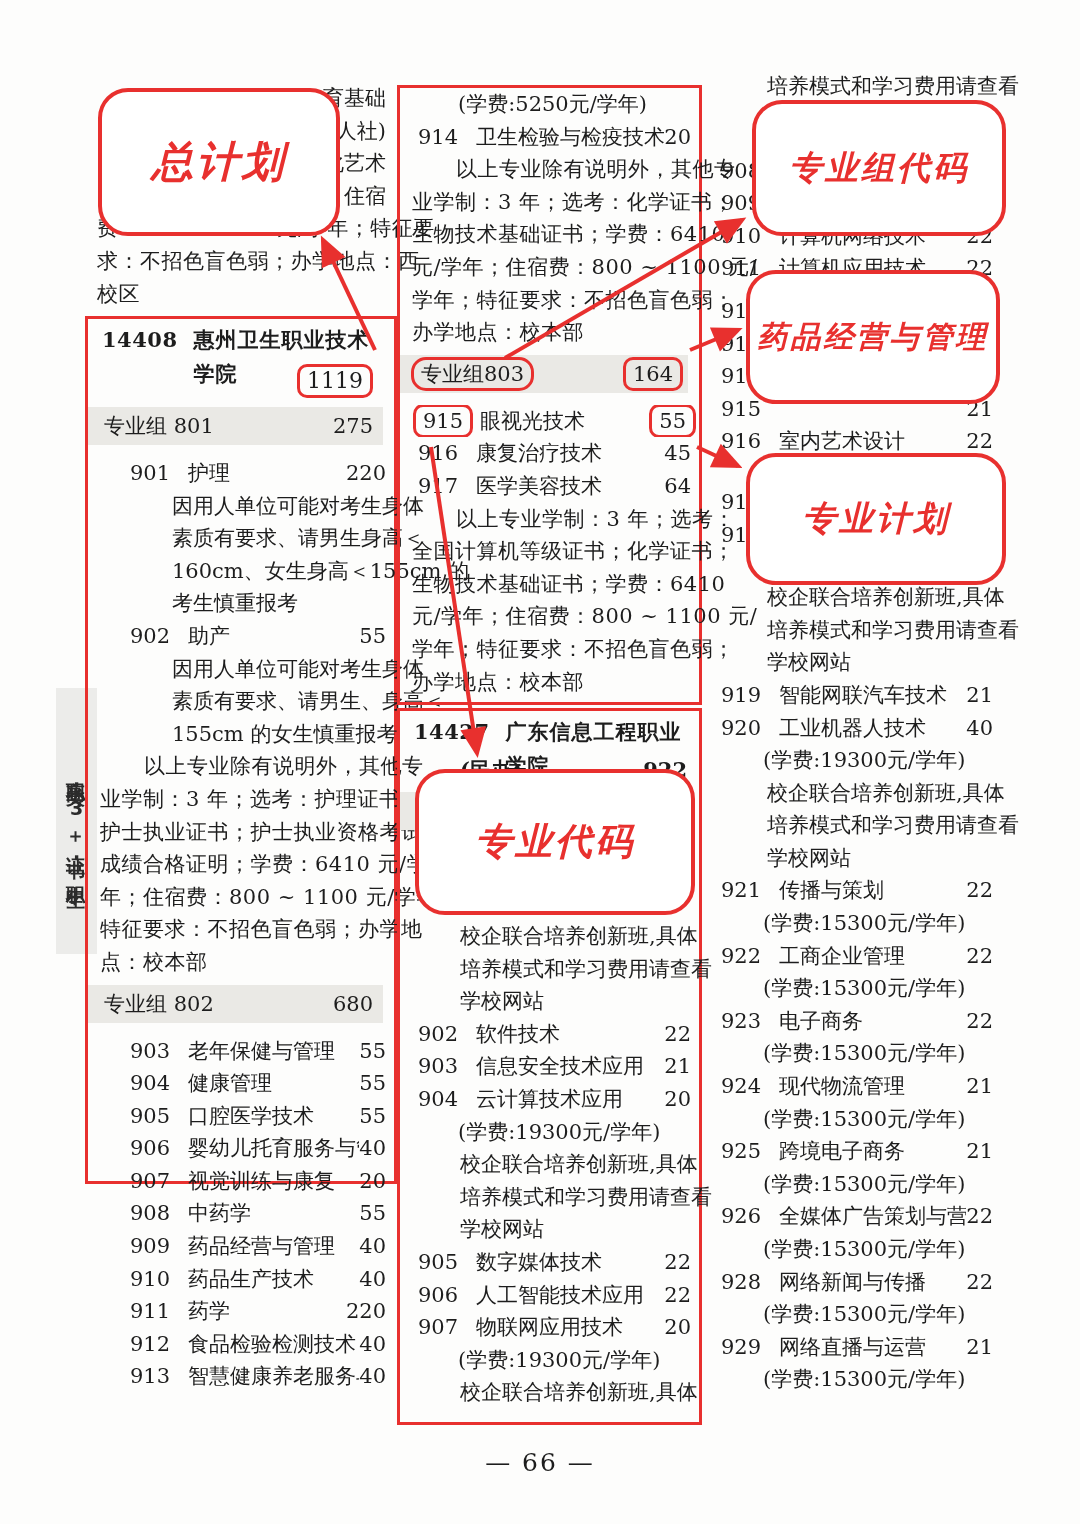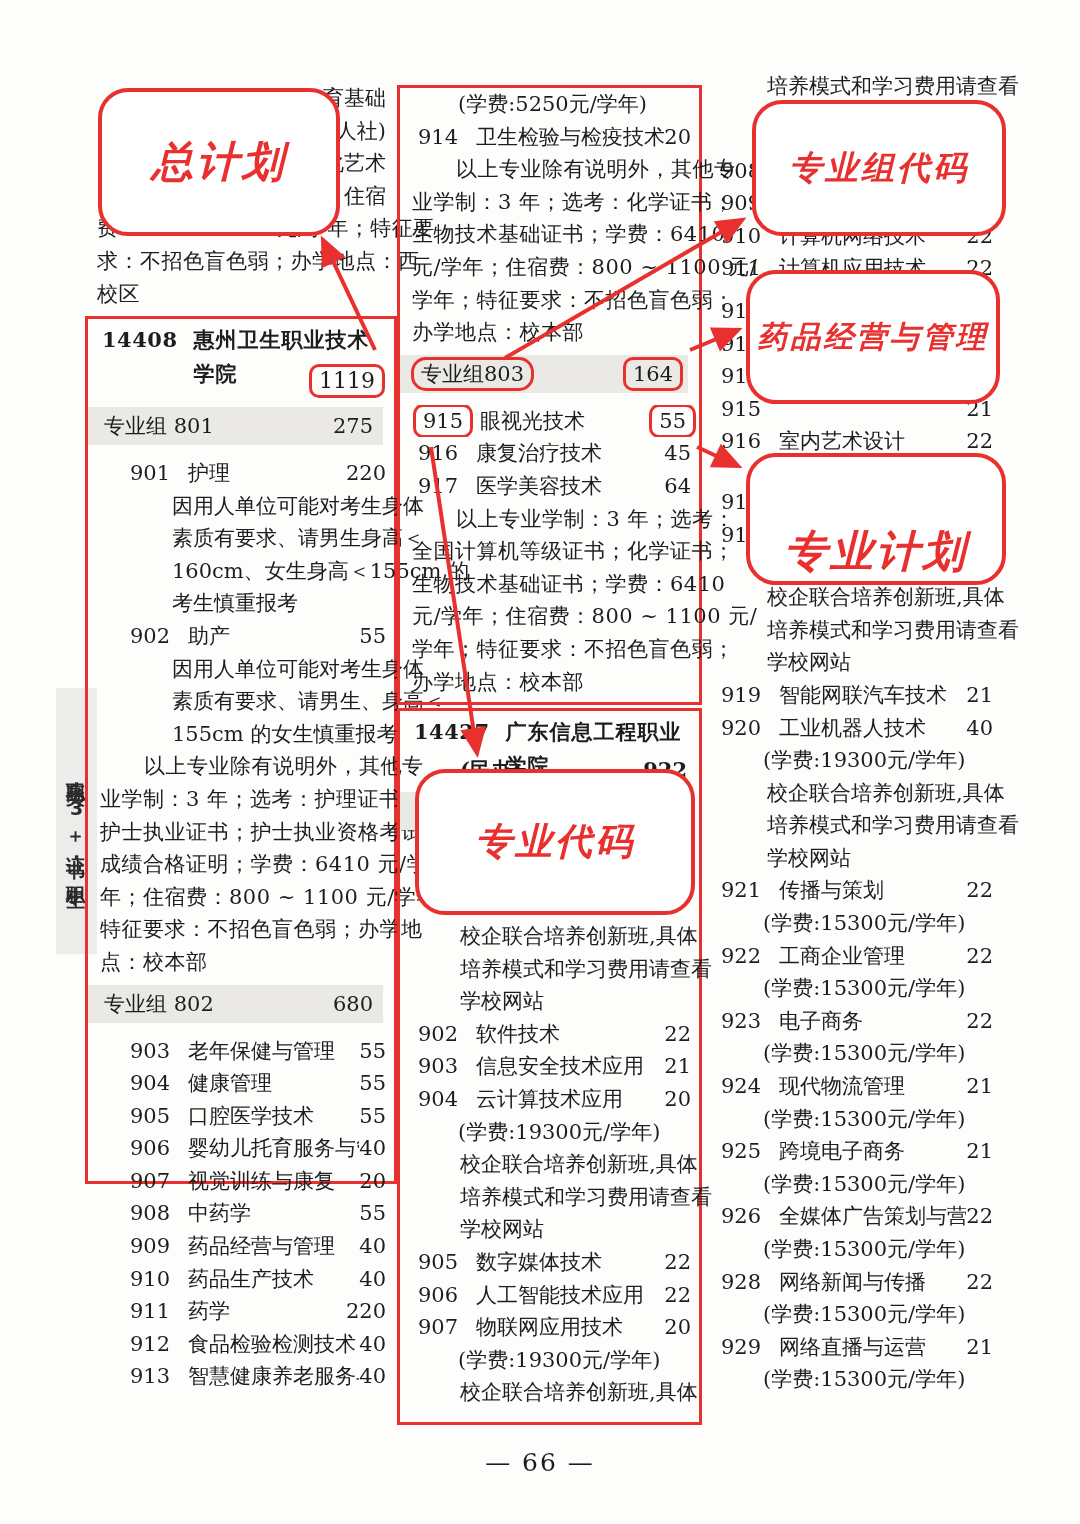--- a/index.html
+++ b/index.html
@@ -34,21 +34,21 @@
   .l-para.ind{text-indent:44px;}
   .l-band{background:var(--band);height:38px;line-height:38px;display:flex;align-items:center;
           margin:6px 11px 12px 0;padding:0 10px 0 16px;font-size:21px;}
   .band-val{margin-left:auto;}
   .l-hdr{display:flex;align-items:baseline;font-weight:bold;font-size:21px;height:38px;line-height:34px;
          padding:4px 8px 0 14px;letter-spacing:0.5px;}
   .hdr-name{margin-left:16px;letter-spacing:1px;}
   .l-hdr2{display:flex;align-items:baseline;font-weight:bold;font-size:21px;height:33px;line-height:33px;
           padding:0 12px 0 60px;}
   .hdr2-plan{margin-left:auto;}
-  .l-plan{text-align:right;height:40px;line-height:40px;padding-right:14px;font-size:22px;}
+  .l-plan{text-align:right;height:40px;line-height:40px;padding-right:26px;font-size:22px;}
   .l-frag{text-align:right;padding-right:6px;}
   .rbox{border:3px solid var(--red);border-radius:10px;padding:1px 7px;display:inline-block;
         line-height:26px;margin:-3px -5px;}
   .rbox.pill{border-radius:15px;}
 
   
   .ann-box{position:absolute;z-index:20;background:#ffffff;border:4.5px solid var(--red);
     border-radius:30px;display:flex;align-items:center;justify-content:center;
     font-family:"DejaVu Sans","Liberation Sans",sans-serif;font-weight:bold;font-style:italic;
     color:var(--red);letter-spacing:3px;}
@@ -395,21 +395,21 @@
 
   <div class="ann-box" style="left:98px;top:88px;width:234px;height:140px;font-size:42px;">
     <span>总计划</span>
   </div>
   <div class="ann-box" style="left:752px;top:100px;width:246px;height:128px;font-size:33px;">
     <span>专业组代码</span>
   </div>
   <div class="ann-box" style="left:746px;top:270px;width:246px;height:126px;font-size:30px;">
     <span>药品经营与管理</span>
   </div>
-  <div class="ann-box" style="left:746px;top:453px;width:252px;height:124px;font-size:43px;align-items:flex-end;">
+  <div class="ann-box" style="left:746px;top:453px;width:252px;height:124px;font-size:34px;">
     <span>专业计划</span>
   </div>
   <div class="ann-box" style="left:415px;top:769px;width:272px;height:138px;font-size:37px;">
     <span>专业代码</span>
   </div>
 
   <svg id="arrows" width="1080" height="1524" viewBox="0 0 1080 1524">
     <defs>
       <marker id="ah" markerUnits="userSpaceOnUse" markerWidth="34" markerHeight="30" refX="27" refY="15" orient="auto">
         <path d="M2,2 L32,15 L2,28 Z" fill="#e8302e"></path>

